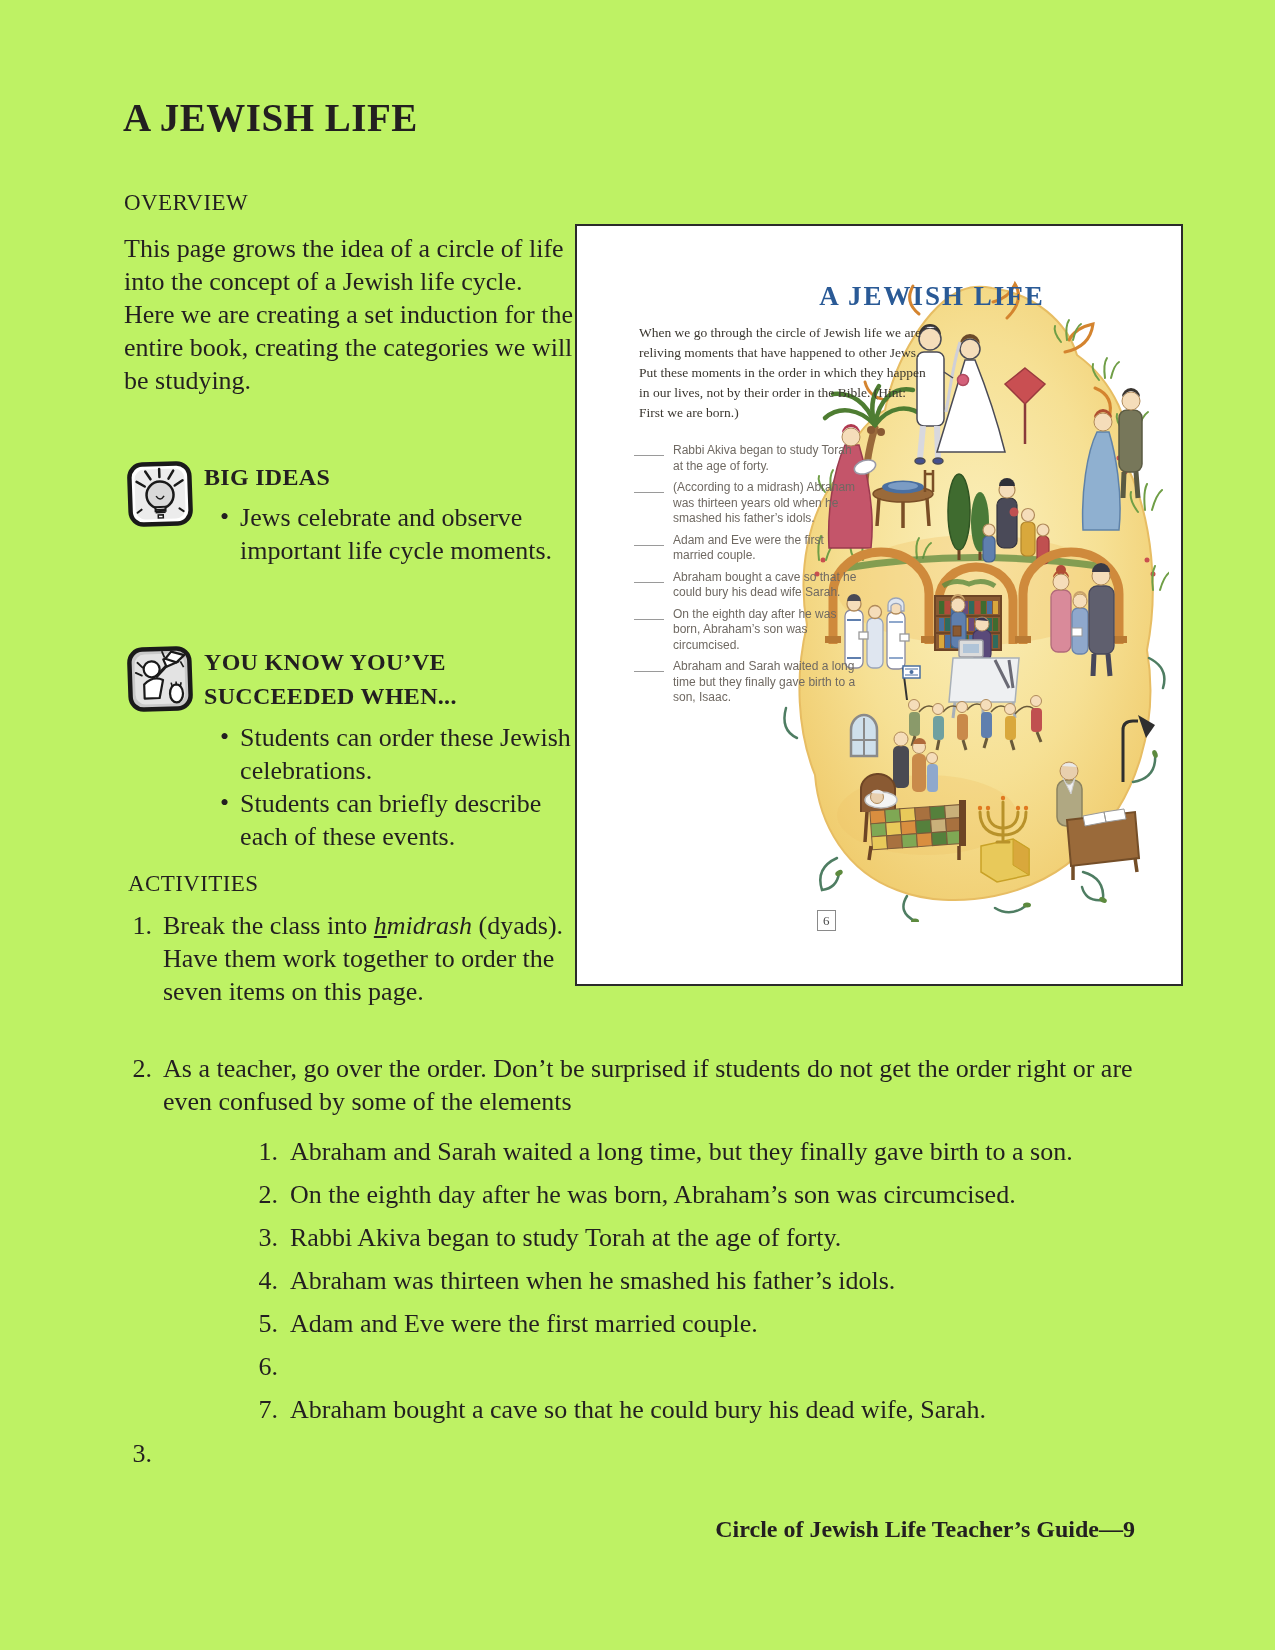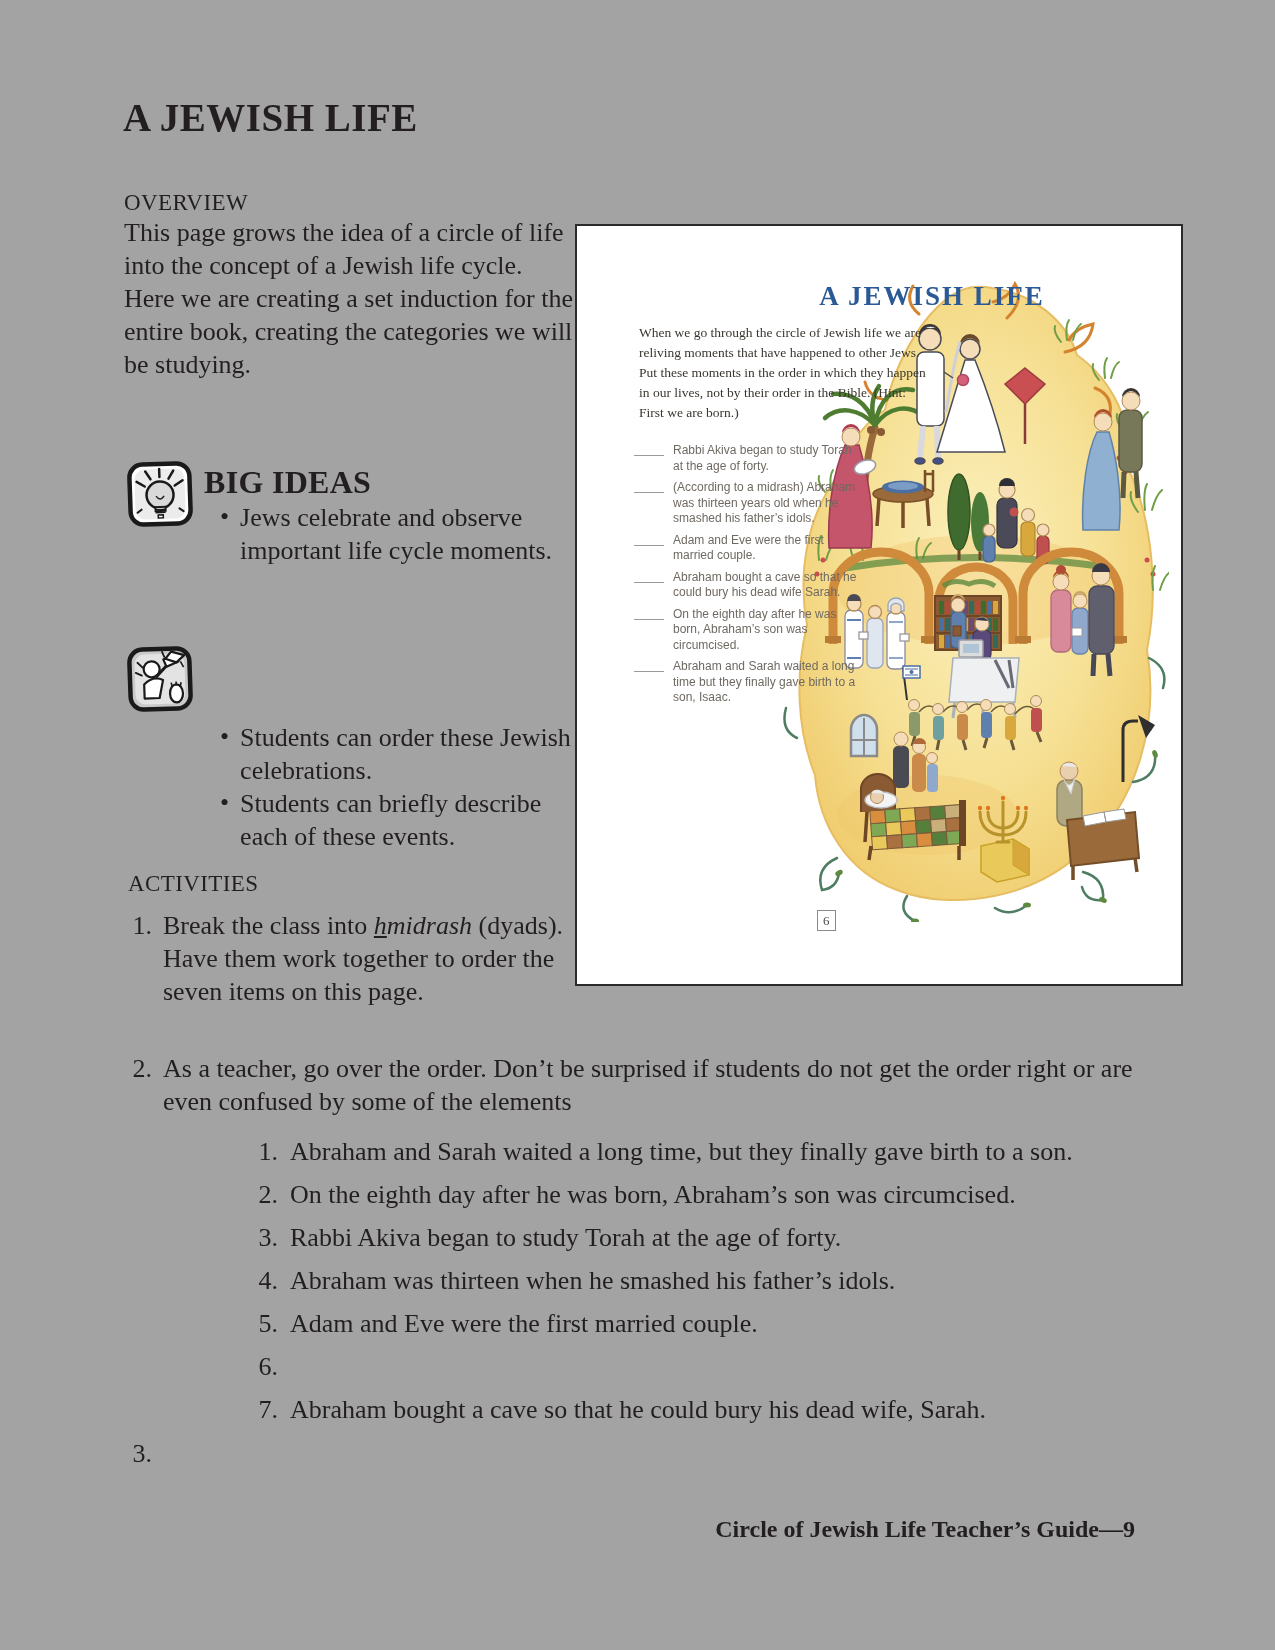--- a/index.html
+++ b/index.html
@@ -1,26 +1,26 @@
 <!DOCTYPE html>
 <html><head>
 <meta charset="utf-8">
 <style>
   html,body{margin:0;padding:0;background:#ffffff;}
-  .page{position:relative;width:1275px;height:1650px;background:#a3a3a3;overflow:hidden;
+  .page{position:relative;width:1275px;height:1650px;background:#bef264;overflow:hidden;
         font-family:"Liberation Serif",serif;color:#231f20;}
   .abs{position:absolute;}
   .main-title{left:123px;top:95px;font-size:39px;font-weight:700;letter-spacing:.5px;}
   .sec-head{font-size:23px;font-weight:400;letter-spacing:.4px;}
   .ov-head{left:124px;top:190px;}
-  .ov-body{left:124px;top:216px;width:452px;font-size:26px;line-height:33px;}
+  .ov-body{left:124px;top:232px;width:452px;font-size:26px;line-height:33px;}
   .icon-box{width:74px;height:78px;}
   .icon1{left:123px;top:455px;}
   .icon2{left:123px;top:640px;}
-  .bi-head{left:204px;top:464px;font-size:32px;font-weight:700;letter-spacing:.3px;}
+  .bi-head{left:204px;top:464px;font-size:24px;font-weight:700;letter-spacing:.3px;}
   .sc-head{left:204px;top:645px;width:322px;font-size:24px;font-weight:700;line-height:34px;letter-spacing:.3px;}
   .bullets{display:flex;flex-direction:column;gap:0;}
   .bi-bullets{left:220px;top:501px;width:348px;}
   .sc-bullets{left:220px;top:721px;width:368px;}
   .bullet{display:flex;gap:11px;font-size:26px;line-height:33px;}
   .bullet .dot{flex:0 0 auto;transform:translateY(-1px);}
   .act-head{left:128px;top:871px;}
   .num-item{display:flex;gap:11px;font-size:26px;line-height:33px;}
   .num-item .num{flex:0 0 22px;text-align:right;}
   .act1{left:130px;top:909px;width:455px;}
@@ -92,20 +92,21 @@
           <rect x="42" y="17" width="13" height="8" transform="rotate(-22 48 21)"></rect>
           <path d="M49,12 l13,4 l-8,7 l-11,-4 z"></path>
           <path d="M58,22 l3,6" fill="none" stroke-width="1.6"></path>
           <ellipse cx="53" cy="54" rx="6.5" ry="9"></ellipse>
           <path d="M49,47 l-1,-4 M53,46 l0,-4 M57,47 l1,-4" fill="none" stroke-width="1.6"></path>
         </g>
         <path d="M15,22 l5,5 M13,32 l6,3 M40,12 l2,5" fill="none" stroke="#1a1a1a" stroke-width="1.8" stroke-linecap="round"></path>
       </g>
     </svg>
   </div>
+  <div class="abs sc-head">YOU KNOW YOU’VE SUCCEEDED WHEN...</div>
   <div class="abs bullets sc-bullets">
     <div class="bullet">
       <span class="dot">•</span>
       <span>Students can order these Jewish celebrations.</span>
     </div>
     <div class="bullet">
       <span class="dot">•</span>
       <span>Students can briefly describe each of these events.</span>
     </div>
   </div>

